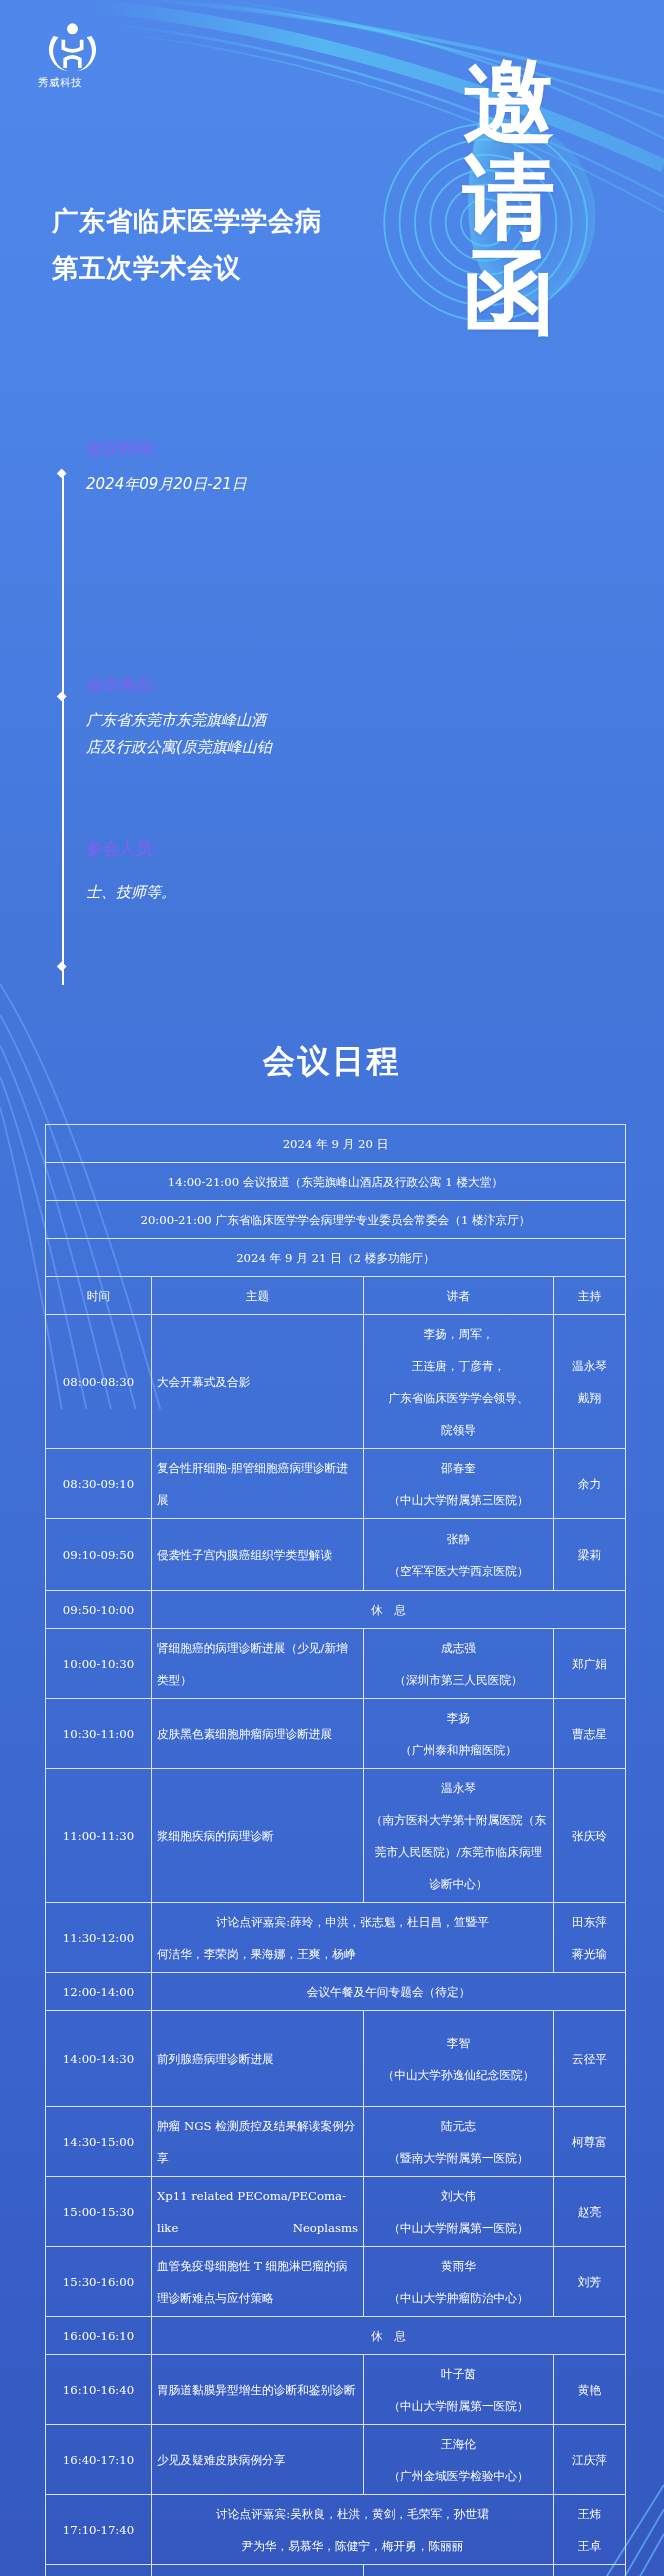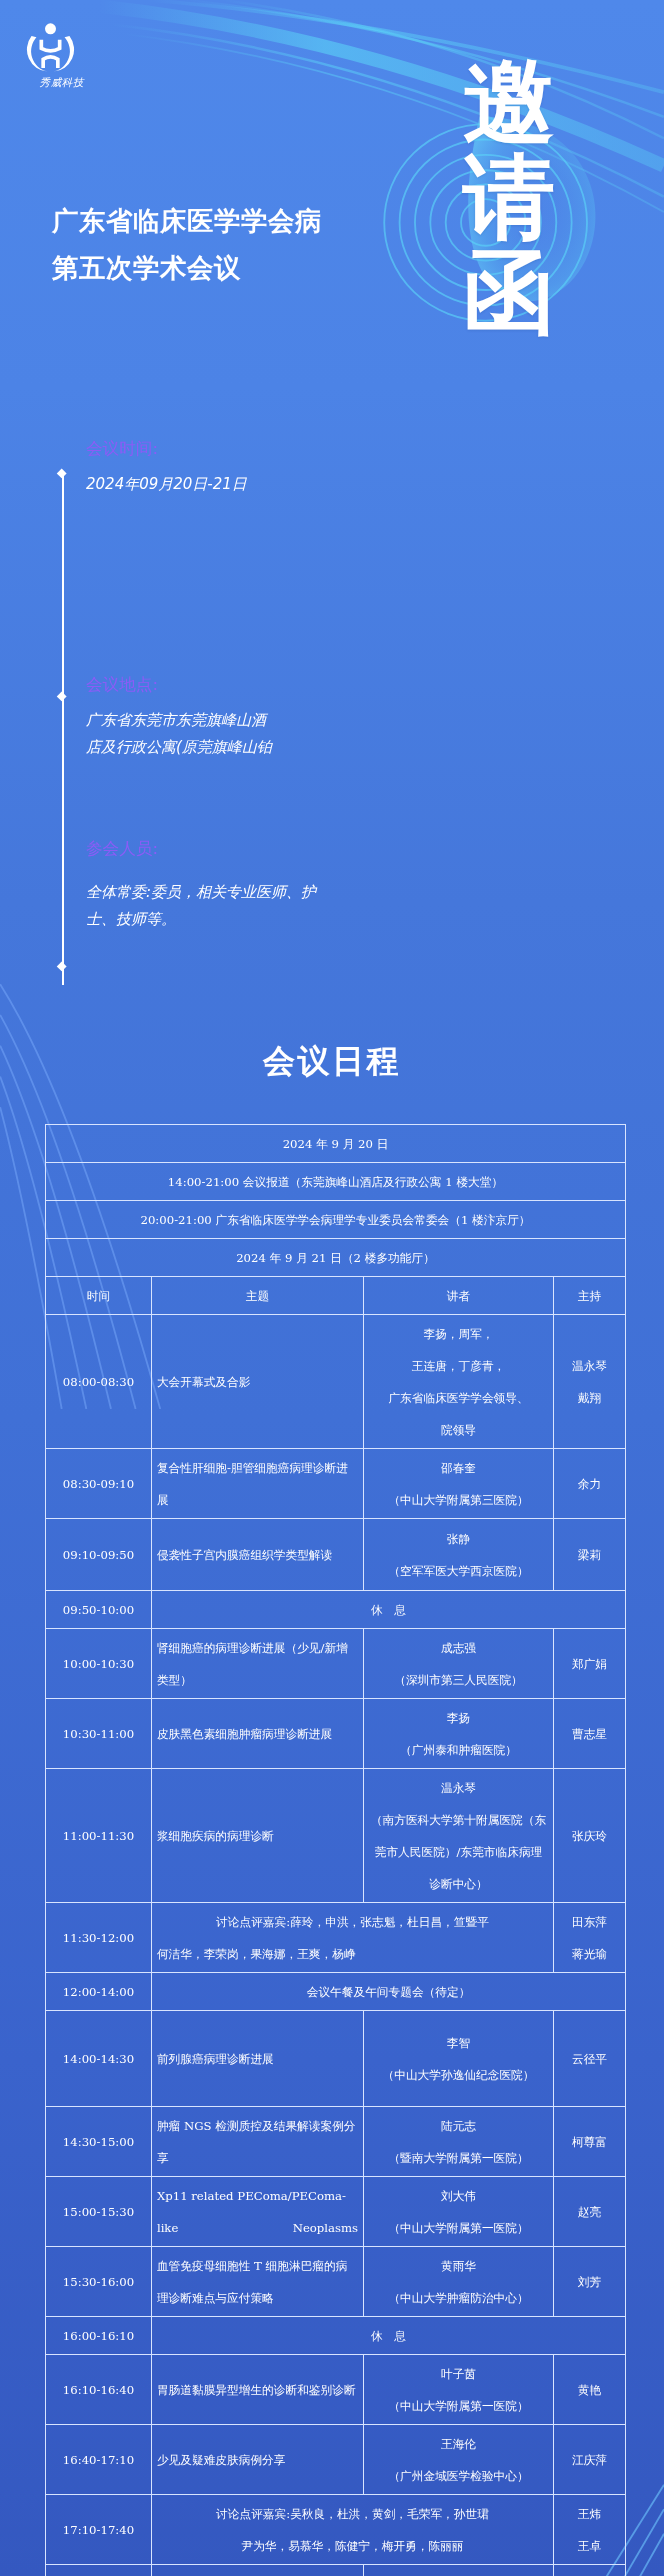--- a/index.html
+++ b/index.html
@@ -3,21 +3,21 @@
 <meta charset="utf-8">
 <style>
   html, body { margin: 0; padding: 0; }
   body {
     width: 664px; height: 2576px; position: relative; overflow: hidden;
     background: linear-gradient(180deg, #4f88ea 0%, #4c83e6 15%, #4577db 35%, #4070d6 55%, #3a63cc 80%, #3458c0 100%);
     font-family: "DejaVu Sans", "Liberation Sans", sans-serif;
     color: #ffffff;
   }
   .deco { position: absolute; pointer-events: none; }
-  .logo { position: absolute; left: 16px; top: 18.5px; width: 68px; text-align: right; font-style: italic; }
+  .logo { position: absolute; left: 38px; top: 18.5px; width: 68px; text-align: left; }
   .logo svg { display: block; margin: 0 auto; }
   .logo-text { font-size: 10.5px; margin-top: 2.5px; letter-spacing: 0.6px; }
   .big-title {
     position: absolute; left: 460px; top: 55px; width: 98px;
     font-family: "DejaVu Serif", "Liberation Serif", serif; font-weight: bold;
     font-size: 92px; line-height: 95px; text-align: center;
     text-shadow: 0 1.2px 2.5px rgba(0,40,120,0.15);
   }
   .big-title span { display: block; }
   .main-title {
@@ -127,21 +127,20 @@
   <div class="info-label">会议地点:</div>
   <div class="info-value">
     <div>广东省东莞市东莞旗峰山酒</div>
     <div>店及行政公寓(原莞旗峰山铂</div>
   </div>
 </div>
 
 <div class="info-block" style="top:838px;">
   <div class="info-label" style="margin-bottom:18.5px;">参会人员:</div>
   <div class="info-value">
-    <div>全体常委:委员，相关专业医师、护</div>
     <div>士、技师等。</div>
   </div>
 </div>
 
 <div class="section-title">会议日程</div>
 
 <table class="schedule">
   <colgroup>
     <col style="width:106px">
       <col style="width:212px">

